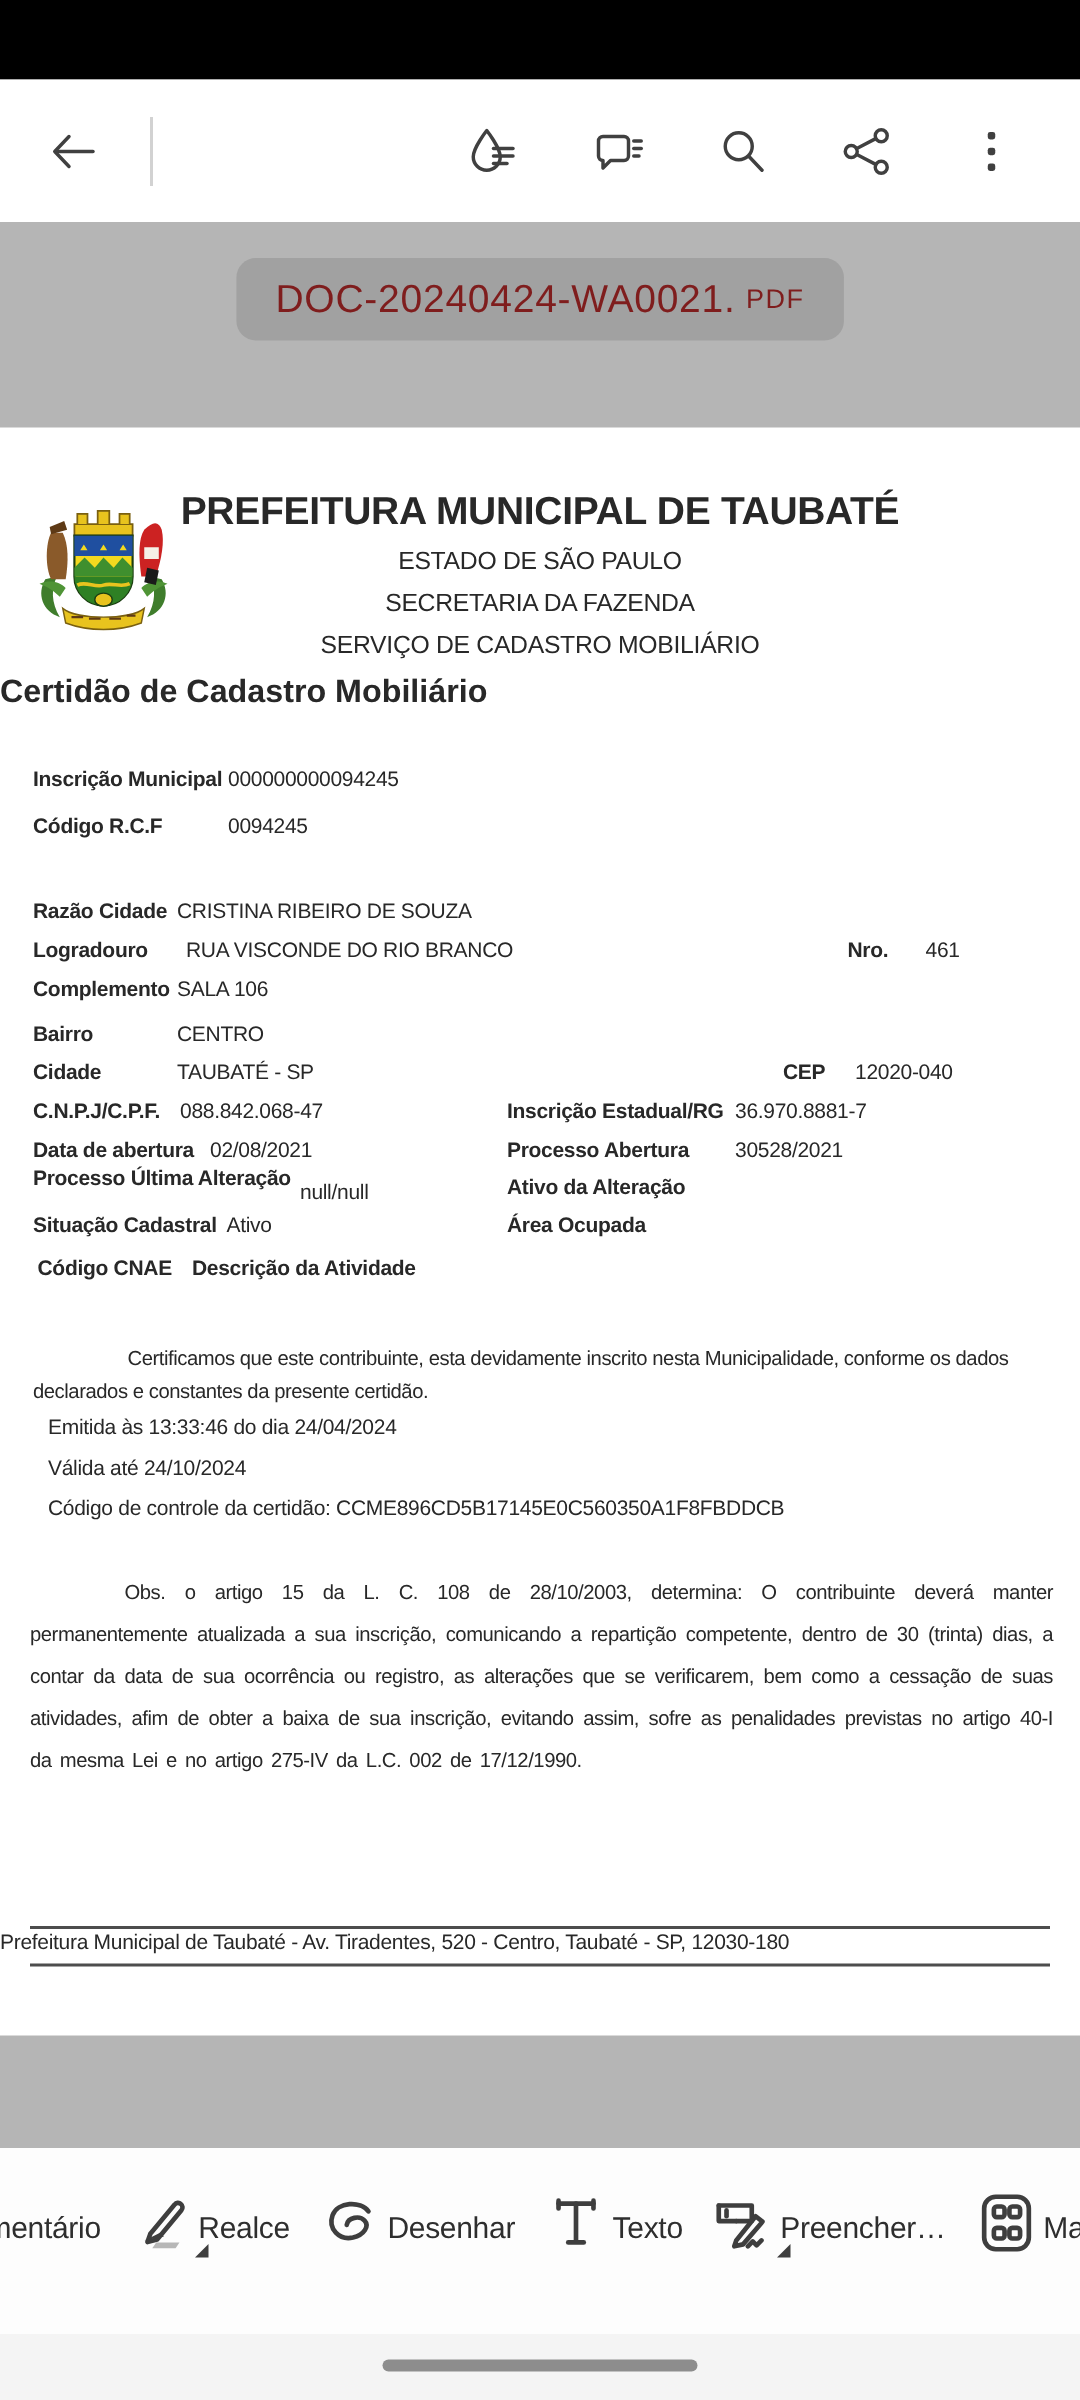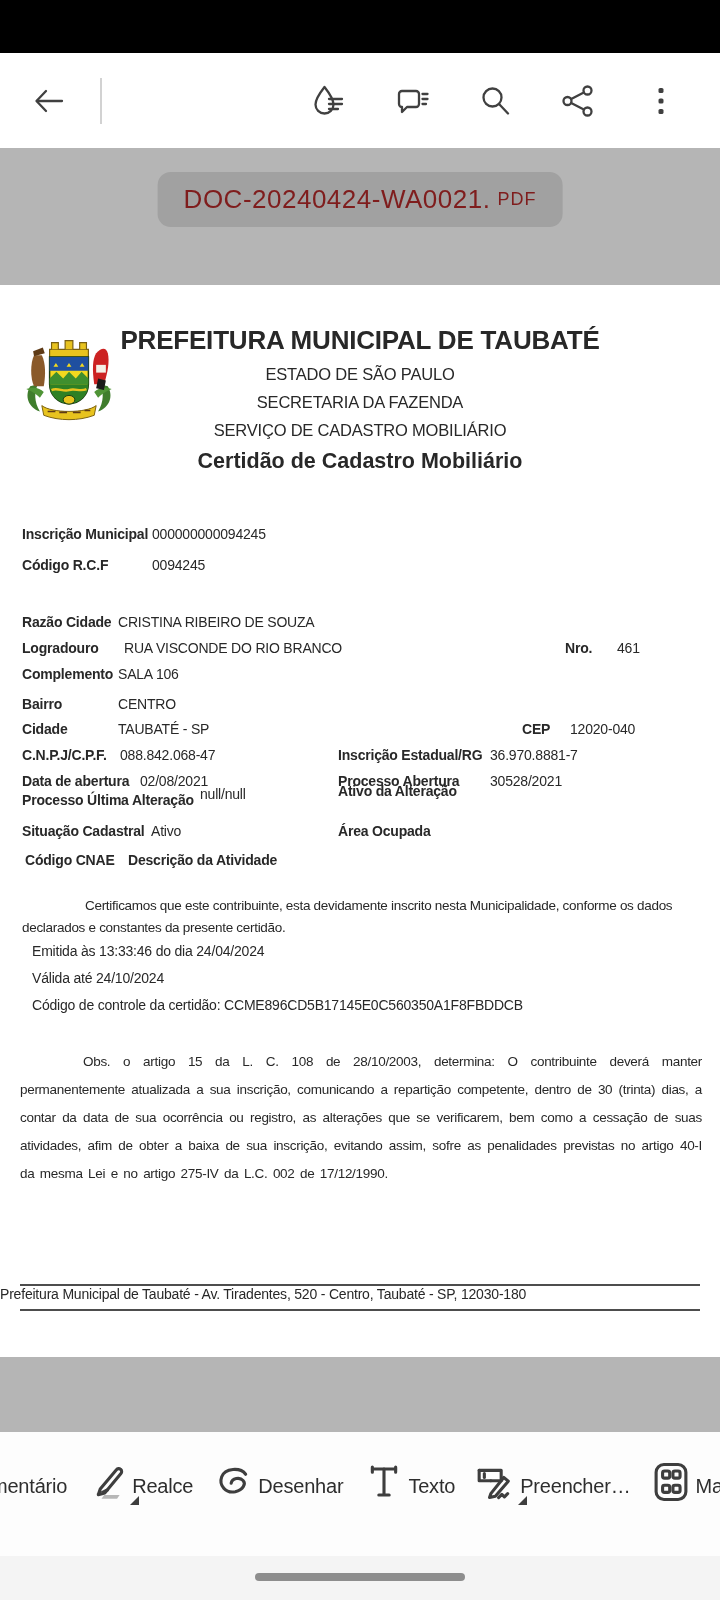--- a/index.html
+++ b/index.html
@@ -23,25 +23,25 @@
                    display:flex; align-items:center; white-space:nowrap;
                    color:#7f1d1d; font-size:26px; letter-spacing:.5px; }
   .filename-pill .ext { font-size:18px; margin-left:7px; letter-spacing:1px; }
 
   
   .page { position:absolute; top:285px; left:0; width:720px; height:1072px; background:#fff; color:#282828; }
   .page * { white-space:nowrap; }
   .hdr-text { position:absolute; top:40px; left:0; width:100%; text-align:center; }
   .hdr-l1 { font-size:26px; font-weight:bold; letter-spacing:-.2px; }
   .hdr-sub { font-size:16.5px; margin-top:9px; letter-spacing:-.2px; }
-  .doc-title { position:absolute; top:164px; left:0; width:100%; text-align:center; font-size:21.5px; font-weight:bold; }
+  .doc-title { position:absolute; top:164px; left:0; width:100%; text-align:left; font-size:21.5px; font-weight:bold; }
   .emblem { position:absolute; top:43px; left:20px; width:98px; height:97px; }
 
   .row { position:absolute; left:0; width:720px; height:20px; font-size:14px; letter-spacing:-.2px; }
-  .row span { position:absolute; top:15px; }
+  .row span { position:absolute; top:0; }
   .lbl { font-weight:bold; }
   .para { position:absolute; font-size:13.5px; letter-spacing:-.3px; line-height:22px; white-space:normal; }
   .meta-line { position:absolute; left:32px; font-size:14px; letter-spacing:-.2px; }
   .obs { left:20px; width:682px; text-align:justify; text-indent:63px; line-height:28px; word-spacing:2px; }
   .foot-rule { position:absolute; left:20px; width:680px; border-top:2px solid #4d4d4d; }
   .foot-text { position:absolute; top:1001px; left:0; width:100%; text-align:left; font-size:14px; letter-spacing:-.2px; }
 
   
   .bottom-toolbar { position:absolute; top:1432px; left:0; width:720px; height:124px; background:#fdfdfd;
                     display:flex; justify-content:center; align-items:flex-start; gap:17px; padding-top:26px; }

